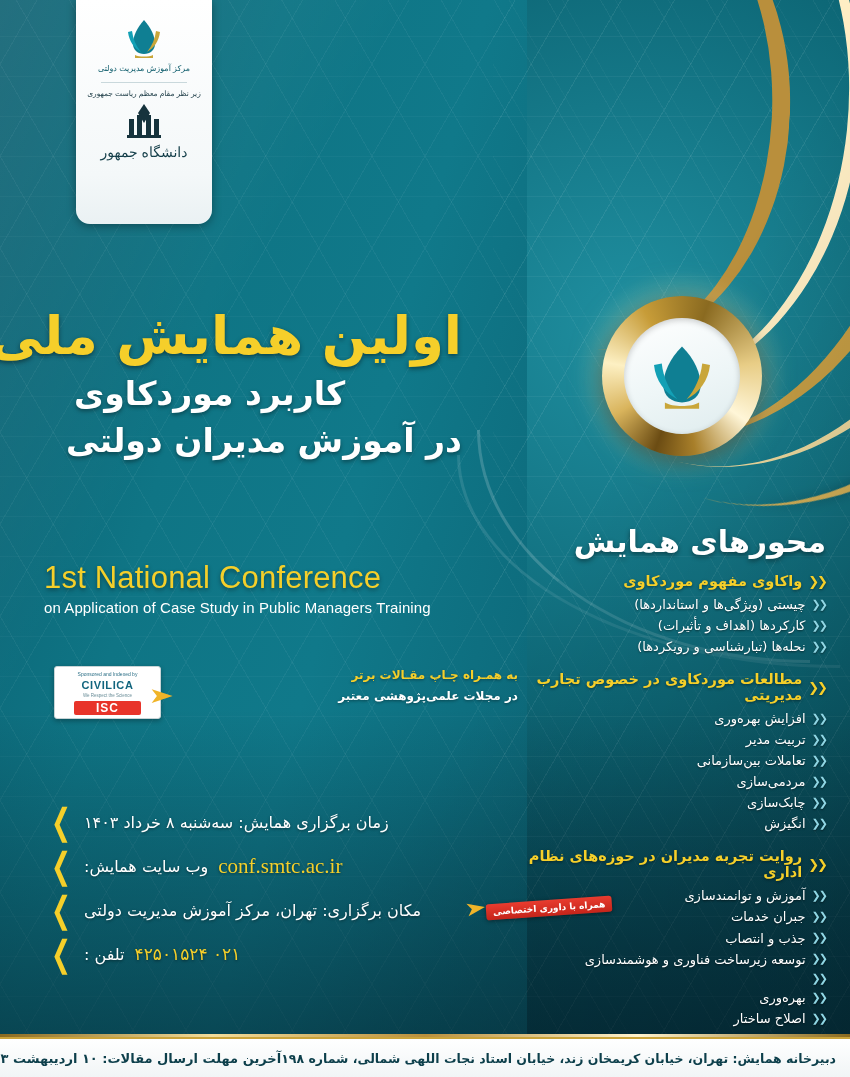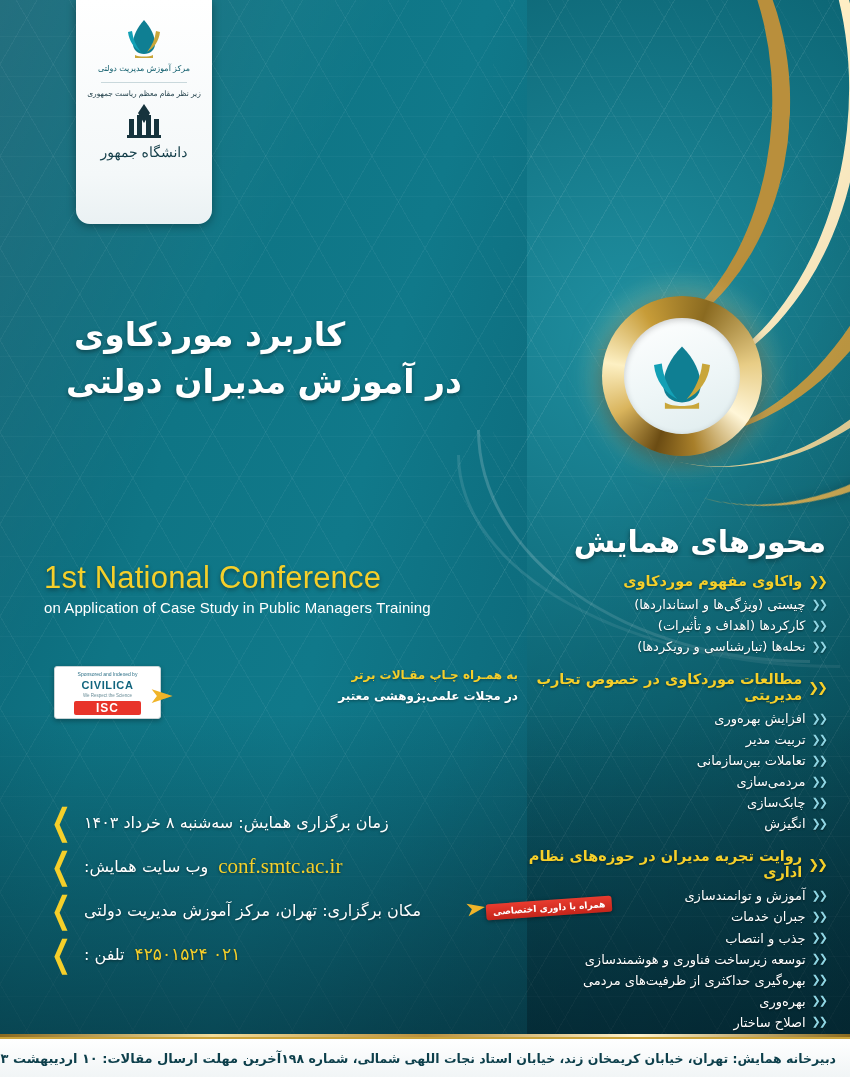--- a/index.html
+++ b/index.html
@@ -552,20 +552,21 @@
       <svg width="84" height="72" viewBox="0 0 54 44">
         <path d="M27 3 C19 11, 15 20, 15 28 C15 35, 20.5 39, 27 39 C33.5 39, 39 35, 39 28 C39 20, 35 11, 27 3 Z" fill="#0f7f93"></path>
         <path d="M9 15 C10 25, 16 33, 24 37 C18.5 30.5, 15 23, 14 14 Z" fill="#13a0b5"></path>
         <path d="M45 15 C44 25, 38 33, 30 37 C35.5 30.5, 39 23, 40 14 Z" fill="#c9a63a"></path>
         <path d="M16 39 C21 42, 33 42, 38 39 L38 43 L16 43 Z" fill="#c9a63a"></path>
       </svg>
     </div>
   </div>
 
   <div class="title-block">
+    <div class="title-main">اولین همایش ملی</div>
     <div class="title-sub1">کاربرد موردکاوی</div>
     <div class="title-sub2">در آموزش مدیران دولتی</div>
   </div>
 
   <div class="en-block">
     <div class="en-title">1st National Conference</div>
     <div class="en-sub">on Application of Case Study in Public Managers Training</div>
   </div>
 
   <div class="badge-row">
@@ -677,21 +678,20 @@
       <div class="axis-item">
         <span class="dbl">❮❮</span>
         <span>جذب و انتصاب</span>
       </div>
       <div class="axis-item">
         <span class="dbl">❮❮</span>
         <span>توسعه زیرساخت فناوری و هوشمندسازی</span>
       </div>
       <div class="axis-item">
         <span class="dbl">❮❮</span>
-        <span>بهره‌گیری حداکثری از ظرفیت‌های مردمی</span>
       </div>
       <div class="axis-item">
         <span class="dbl">❮❮</span>
         <span>بهره‌وری</span>
       </div>
       <div class="axis-item">
         <span class="dbl">❮❮</span>
         <span>اصلاح ساختار</span>
       </div>
       <div class="axis-item">

